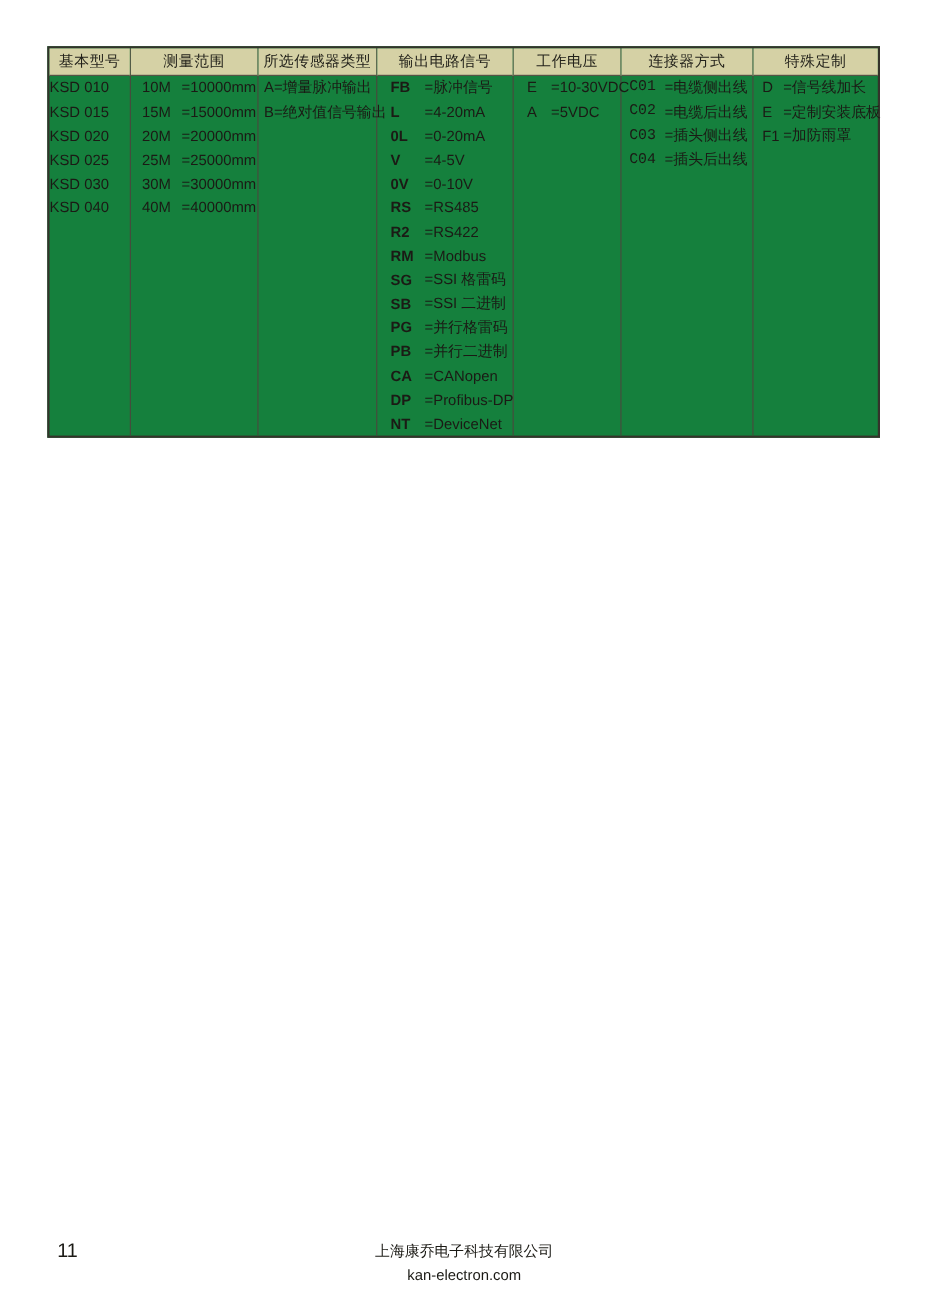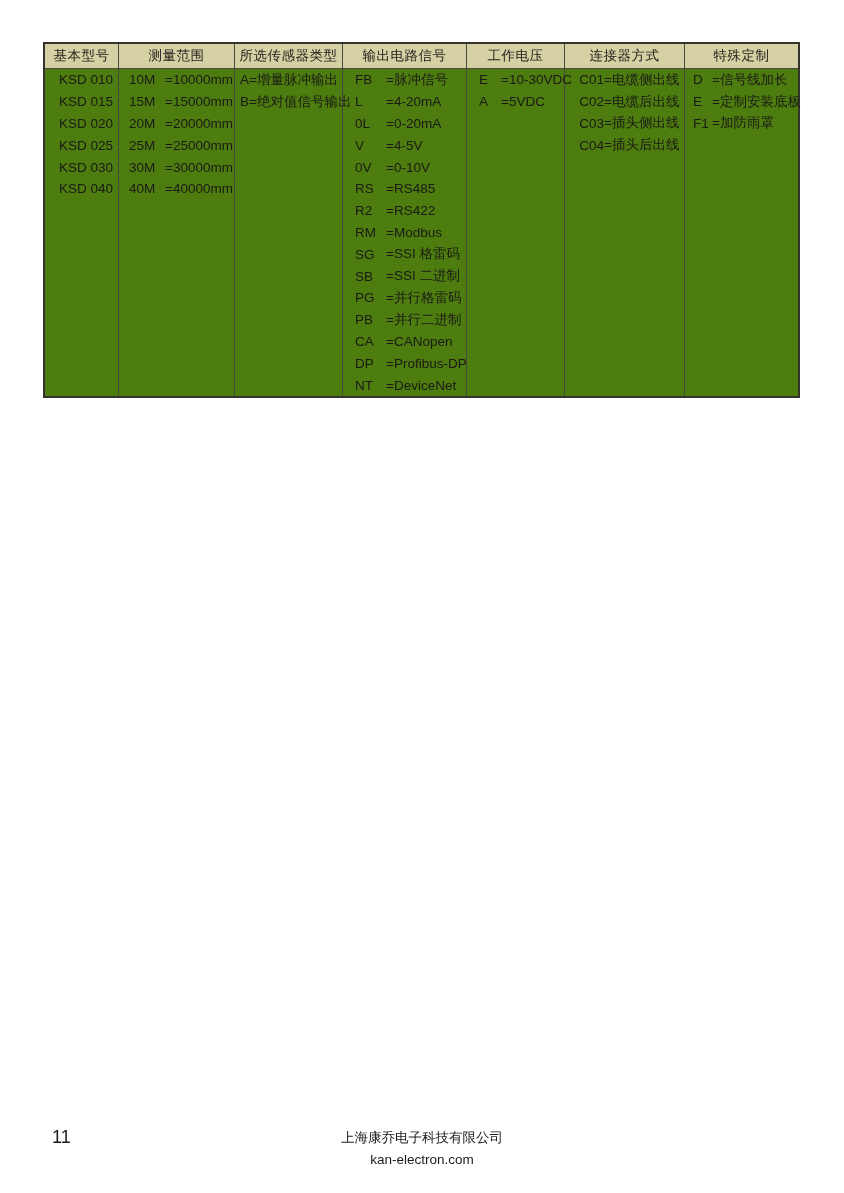--- a/index.html
+++ b/index.html
@@ -2,50 +2,50 @@
 <html><head>
 <meta charset="utf-8">
 <style>
   html, body { margin:0; padding:0; background:#ffffff; }
   .page {
     position:relative; width:844px; height:1193px; background:#ffffff;
     font-family:"Liberation Sans","DejaVu Sans",sans-serif; color:#1b1a15; overflow:hidden;
   }
   .spec-table {
     position:absolute; left:43px; top:42px; width:757px; height:356px;
-    border:2px solid #35332b; box-sizing:border-box; display:flex; background:#4d7c0f;
+    border:2px solid #35332b; box-sizing:border-box; display:flex; background:#15803d;
   }
   .col { box-sizing:border-box; border-right:1px solid #4a483e; display:flex; flex-direction:column; }
   .col:last-child { border-right:none; }
   .col-model     { width:74px; }
   .col-range     { width:116px; }
   .col-sensor    { width:108px; }
   .col-output    { width:124px; }
   .col-voltage   { width:98px; }
-  .col-connector { width:120px; }
+  .col-connector { width:120px;font-family:Liberation Mono, monospace; }
   .col-custom    { width:113px; }
   .head {
     height:25px; box-sizing:border-box; background:#d5d1a5;
     border-bottom:1px solid #4a483e; display:flex; align-items:center; justify-content:center;
     font-size:13.5px; color:#23221b; letter-spacing:0.5px;
   }
   .cbody { flex:1; }
   .line { height:21.8px; display:flex; align-items:center; font-size:13.5px; white-space:nowrap; }
-  .col-model  .line    { padding-left:14px; }
+  .col-model  .line    { }
   .col-range  .line    { padding-left:10px; }
   .col-sensor .line    { padding-left:5px; }
   .col-output .line    { padding-left:12px; }
   .col-voltage .line   { padding-left:12px; }
   .col-connector .line { padding-left:7px; }
   .col-custom .line    { padding-left:8px; }
   .code { display:inline-block; flex:none; }
   .col-range .code     { width:36px; }
-  .col-output .code    { width:31px; }
+  .col-output .code    { width:31px;font-weight:bold; }
   .col-voltage .code   { width:22px; }
-  .col-connector .code { width:32px;text-align:right; }
+  .col-connector .code { width:32px; }
   .col-custom .code    { width:19px; }
   .page-number { position:absolute; left:52px; top:1127px; font-size:18px; }
   .footer-company { position:absolute; left:0; right:0; top:1129px; text-align:center; font-size:13.5px; }
   .footer-site    { position:absolute; left:0; right:0; top:1152px; text-align:center; font-size:13.5px; }
 </style>
 </head>
 <body>
 
 <div class="page">
 

